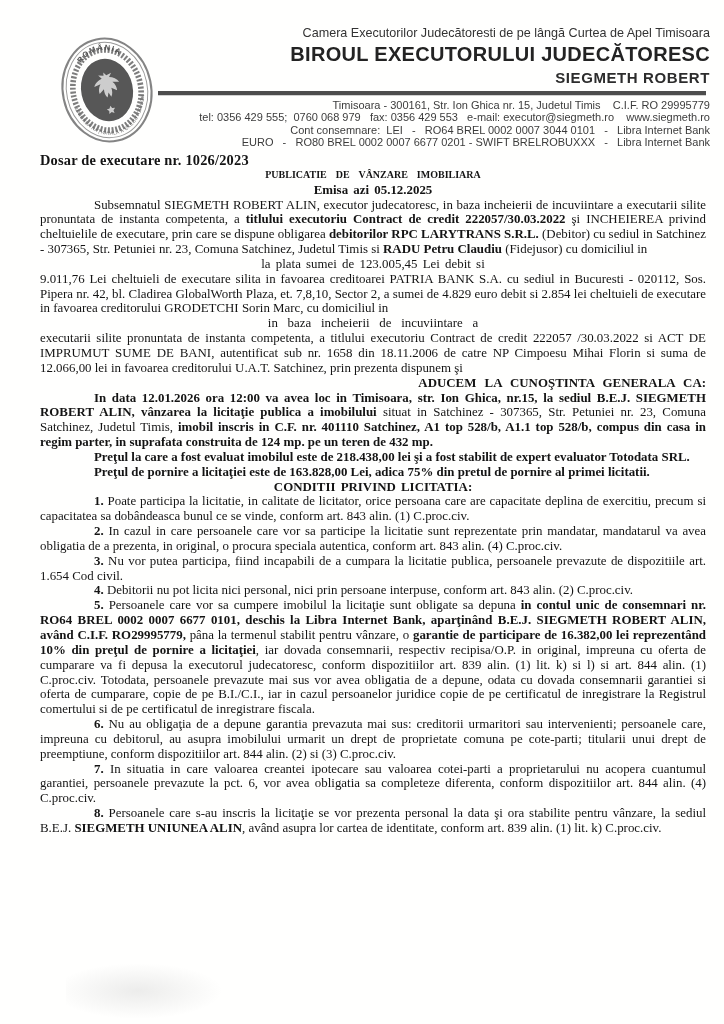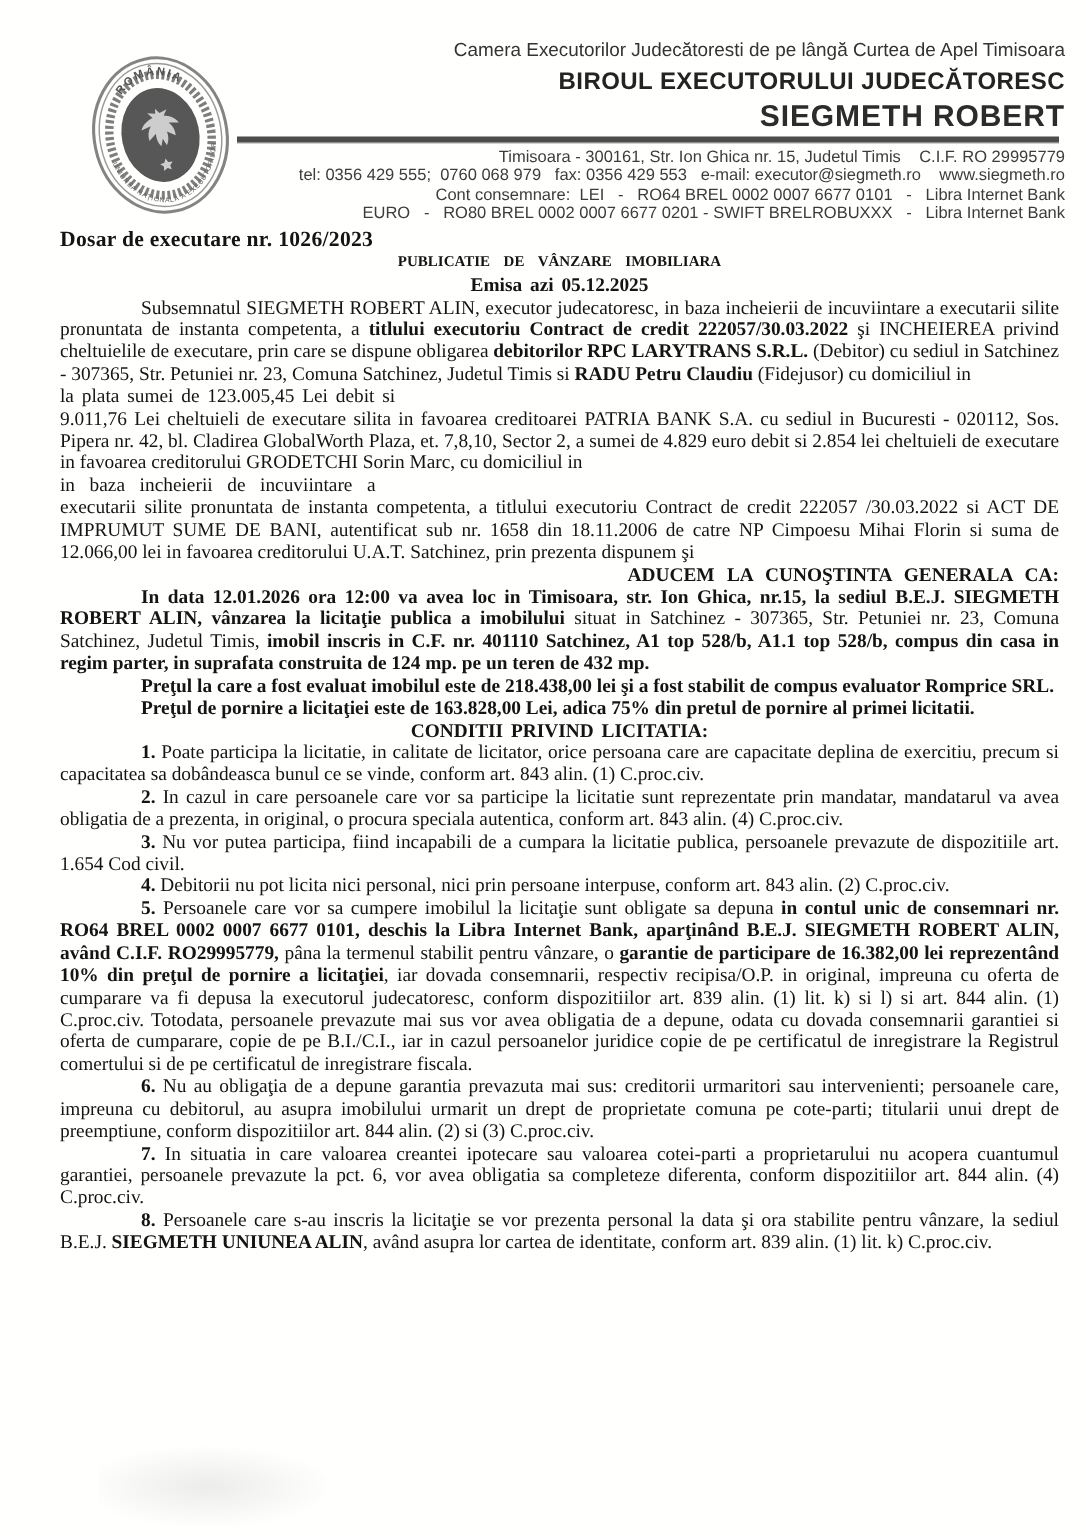--- a/index.html
+++ b/index.html
@@ -15,36 +15,36 @@
   }
   .seal svg { transform:rotate(-12deg); }
   .seal-top { font-family:"Liberation Sans",sans-serif; font-size:8px; font-weight:bold; letter-spacing:1.4px; fill:#3b3b3b; }
   .seal-rim { font-family:"Liberation Sans",sans-serif; font-size:4.9px; letter-spacing:.5px; fill:#4c4c4c; }
 
   .letterhead {
     position:absolute; left:150px; top:26px; width:560px; text-align:right;
     font-family:"Liberation Sans",sans-serif; color:#2c2c2c;
   }
   .h-chamber { font-size:12.6px; line-height:15px; color:#333; }
-  .h-office  { font-size:16px; font-weight:bold; letter-spacing:.3px; line-height:25px; color:#232323; margin-top:1px; }
-  .h-name    { font-size:20px; font-weight:bold; letter-spacing:.6px; line-height:18px; margin-top:2px; }
+  .h-office  { font-size:20px; font-weight:bold; letter-spacing:.3px; line-height:25px; color:#232323; margin-top:1px; }
+  .h-name    { font-size:15px; font-weight:bold; letter-spacing:.6px; line-height:18px; margin-top:2px; }
   .h-rule    { height:3.5px; background:#4d4d4d; margin:4px 4px 4px 8px; box-shadow:0 1px 0 rgba(0,0,0,.18); }
   .h-line    { font-size:11px; line-height:12.6px; color:#3c3c3c; white-space:pre; }
 
   
   .docbody {
     position:absolute; left:40px; top:153px; width:666px;
     font-family:"Liberation Serif",serif; font-size:12.9px; line-height:14.85px;
     color:#141414; text-align:justify;
   }
   .docbody p, .docbody div.line { margin:0; }
   .b   { font-weight:bold; }
   .ind { text-indent:54px; }
   .center { text-align:center; }
-  .right  { text-align:left; }
+  .right  { text-align:center; }
   .ws5 { word-spacing:5px;text-align:right; }
   .ws6 { word-spacing:6.5px; }
   .ws2 { word-spacing:2px; }
   .dosar { font-size:14.4px; font-weight:bold; letter-spacing:.2px; text-align:left; }
   .doc-title { font-size:10px; }
 
   .smudge {
     position:absolute; left:66px; top:962px; width:160px; height:58px;
     background:radial-gradient(ellipse at 45% 50%, rgba(70,70,70,.10), rgba(70,70,70,0) 68%);
   }
@@ -71,21 +71,21 @@
     </svg>
   </div>
 
   <div class="letterhead">
     <div class="h-chamber">Camera Executorilor Judecătoresti de pe lângă Curtea de Apel Timisoara</div>
     <div class="h-office">BIROUL EXECUTORULUI JUDECĂTORESC</div>
     <div class="h-name">SIEGMETH ROBERT</div>
     <div class="h-rule"></div>
     <div class="h-line">Timisoara - 300161, Str. Ion Ghica nr. 15, Judetul Timis    C.I.F. RO 29995779</div>
     <div class="h-line">tel: 0356 429 555;  0760 068 979   fax: 0356 429 553   e-mail: executor@siegmeth.ro    www.siegmeth.ro</div>
-    <div class="h-line">Cont consemnare:  LEI   -   RO64 BREL 0002 0007 6677 0101   -   Libra Internet Bank</div>
+    <div class="h-line">Cont consemnare:  LEI   -   RO64 BREL 0002 0007 3044 0101   -   Libra Internet Bank</div>
     <div class="h-line">EURO   -   RO80 BREL 0002 0007 6677 0201 - SWIFT BRELROBUXXX   -   Libra Internet Bank</div>
   </div>
 
   <div class="docbody">
     <div class="line dosar">Dosar de executare nr. 1026/2023</div>
     <div class="line center b doc-title ws6">PUBLICATIE DE VÂNZARE IMOBILIARA</div>
     <div class="line center b ws2">Emisa azi 05.12.2025</div>
 
     <p class="ind"><span>Subsemnatul SIEGMETH ROBERT ALIN, executor judecatoresc, in baza incheierii de incuviintare a executarii silite pronuntata de instanta competenta, a </span><span class="b">titlului executoriu Contract de credit 222057/30.03.2022</span><span> şi INCHEIEREA privind cheltuielile de executare, prin care se dispune obligarea </span><span class="b">debitorilor RPC LARYTRANS S.R.L.</span><span> (Debitor) cu sediul in Satchinez - 307365, Str. Petuniei nr. 23, Comuna Satchinez, Judetul Timis si </span><span class="b">RADU Petru Claudiu</span><span>  (Fidejusor) cu domiciliul in</span></p>
 
@@ -94,21 +94,21 @@
     <p>9.011,76 Lei cheltuieli de executare silita in favoarea creditoarei PATRIA BANK S.A. cu sediul in Bucuresti - 020112, Sos. Pipera nr. 42, bl. Cladirea GlobalWorth Plaza, et. 7,8,10, Sector 2, a sumei de 4.829 euro debit si 2.854 lei cheltuieli de executare in favoarea creditorului GRODETCHI Sorin Marc, cu domiciliul in</p>
 
     <div class="line right ws6">in baza incheierii de incuviintare a</div>
 
     <p>executarii silite pronuntata de instanta competenta, a titlului executoriu Contract de credit 222057 /30.03.2022 si ACT DE IMPRUMUT SUME DE BANI, autentificat sub nr. 1658 din 18.11.2006 de catre NP Cimpoesu Mihai Florin si suma de 12.066,00 lei in favoarea creditorului U.A.T. Satchinez, prin prezenta dispunem şi</p>
 
     <div class="line center b ws5">ADUCEM LA CUNOŞTINTA GENERALA CA:</div>
 
     <p class="ind"><span class="b">In data 12.01.2026 ora 12:00 va avea loc in Timisoara, str. Ion Ghica, nr.15, la sediul B.E.J. SIEGMETH ROBERT ALIN, vânzarea la licitaţie publica a imobilului</span><span> situat in Satchinez - 307365, Str. Petuniei nr. 23, Comuna Satchinez, Judetul Timis, </span><span class="b">imobil inscris in C.F. nr. 401110 Satchinez, A1 top 528/b, A1.1 top 528/b, compus din casa in regim parter, in suprafata construita de 124 mp. pe un teren de 432 mp.</span></p>
 
-    <p class="ind b">Preţul la care a fost evaluat imobilul este de 218.438,00 lei şi a fost stabilit de compus evaluator Romprice SRL.</p>
+    <p class="ind b">Preţul la care a fost evaluat imobilul este de 218.438,00 lei şi a fost stabilit de expert evaluator Totodata SRL.</p>
     <p class="ind b">Preţul de pornire a licitaţiei este de 163.828,00 Lei, adica 75% din pretul de pornire al primei licitatii.</p>
 
     <div class="line center b ws2">CONDITII PRIVIND LICITATIA:</div>
 
     <p class="ind"><span class="b">1.</span><span> Poate participa la licitatie, in calitate de licitator, orice persoana care are capacitate deplina de exercitiu, precum si capacitatea sa dobândeasca bunul ce se vinde, conform art. 843 alin. (1) C.proc.civ.</span></p>
 
     <p class="ind"><span class="b">2.</span><span> In cazul in care persoanele care vor sa participe la licitatie sunt reprezentate prin mandatar, mandatarul va avea obligatia de a prezenta, in original, o procura speciala autentica, conform art. 843 alin. (4) C.proc.civ.</span></p>
 
     <p class="ind"><span class="b">3.</span><span> Nu vor putea participa, fiind incapabili de a cumpara la licitatie publica, persoanele prevazute de dispozitiile art. 1.654 Cod civil.</span></p>
 

